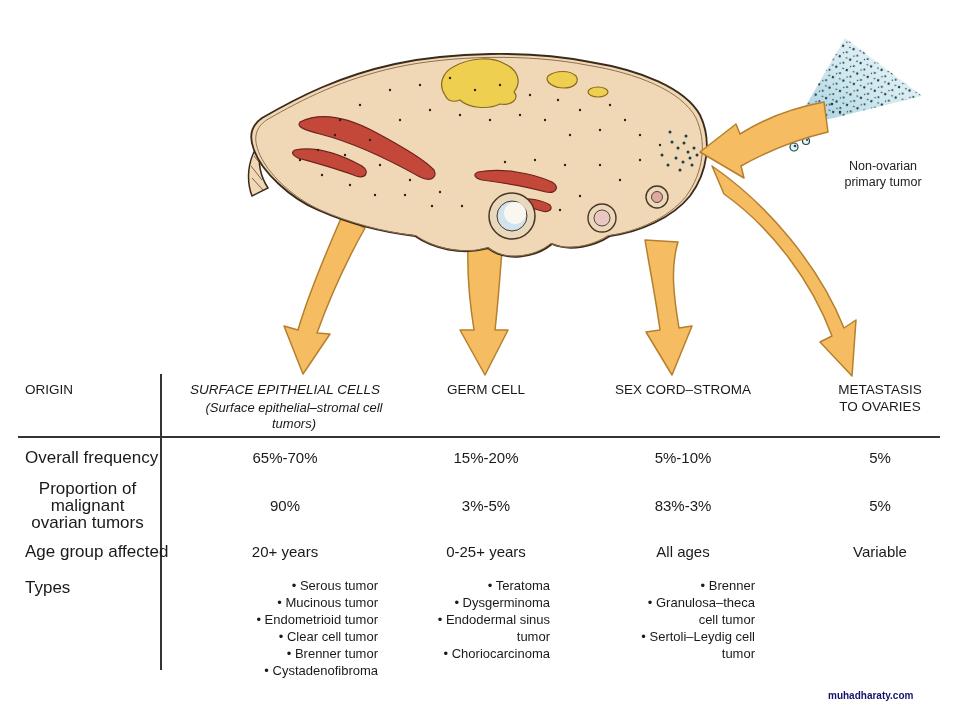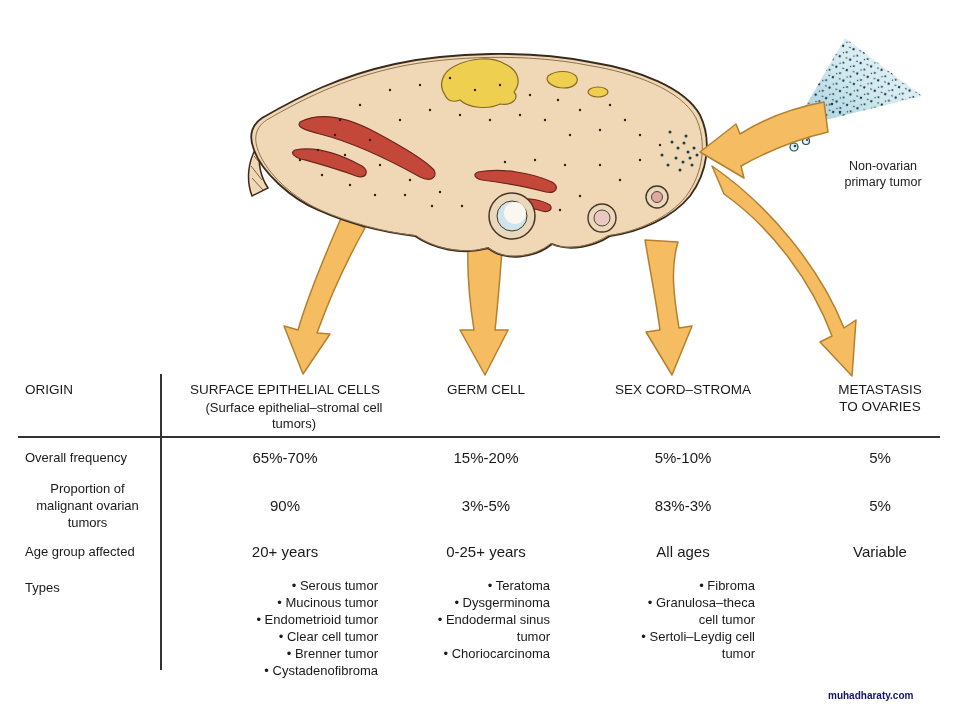--- a/index.html
+++ b/index.html
@@ -3,21 +3,21 @@
 <meta charset="utf-8">
 <style>
   html,body{margin:0;padding:0;background:#fff;}
   #page{position:relative;width:960px;height:720px;background:#ffffff;overflow:hidden;
         font-family:"Liberation Sans",sans-serif;color:#1a1a1a;}
   #illustration{position:absolute;left:0;top:0;width:960px;height:378px;}
   .abs{position:absolute;text-align:center;}
   .center{transform:translateX(-50%);text-align:center;}
   .hdr{font-size:13.5px;line-height:17px;}
   .sub{font-size:13px;line-height:16px;margin:2px auto 0;}
-  .rowlabel{font-size:13px;line-height:17px;}
+  .rowlabel{font-size:17px;line-height:17px;}
   .val{font-size:15px;line-height:17px;}
   .caption{font-size:12.5px;line-height:16px;color:#222;}
   .types-list{list-style:none;margin:0;padding:0;font-size:13px;line-height:17px;text-align:right;}
   .types-list li{padding-left:12px;text-indent:-12px;}
   .types-list li::before{content:"• ";}
   .hline{position:absolute;background:#333333;height:2px;}
   .vline{position:absolute;background:#333333;width:2px;}
   .watermark{position:absolute;font-weight:700;font-size:10px;color:#13136B;}
 </style>
 </head>
@@ -104,21 +104,21 @@
     </g>
   </svg>
 
   <div class="abs caption" style="left:833px;top:158px;width:100px;">Non-ovarian primary tumor</div>
 
   <div class="vline" style="left:160px;top:374px;height:296px;"></div>
   <div class="hline" style="left:18px;top:436px;width:922px;"></div>
 
   <div class="abs hdr" style="left:25px;top:381px;">ORIGIN</div>
 
-  <div class="abs hdr center" style="left:285px;top:381px;width:210px;">
+  <div class="abs hdr center" style="left:285px;top:381px;width:210px;font-style:italic;">
     <div>SURFACE EPITHELIAL CELLS</div>
     <div class="sub" style="width:180px;margin-left:24px;">(Surface epithelial–stromal cell tumors)</div>
   </div>
   <div class="abs hdr center" style="left:486px;top:381px;width:140px;">
     <div>GERM CELL</div>
   </div>
   <div class="abs hdr center" style="left:683px;top:381px;width:180px;">
     <div>SEX CORD–STROMA</div>
   </div>
   <div class="abs hdr center" style="left:880px;top:381px;width:90px;">
@@ -152,21 +152,21 @@
       <li>Brenner tumor</li>
       <li>Cystadenofibroma</li>
     </ul>
   <ul class="types-list abs" style="left:420px;top:577px;width:130px;">
       <li>Teratoma</li>
       <li>Dysgerminoma</li>
       <li>Endodermal sinus tumor</li>
       <li>Choriocarcinoma</li>
     </ul>
   <ul class="types-list abs" style="left:625px;top:577px;width:130px;">
-      <li>Fibroma</li>
+      <li>Brenner</li>
       <li>Granulosa–theca cell tumor</li>
       <li>Sertoli–Leydig cell tumor</li>
     </ul>
   <ul class="types-list abs" style="left:845px;top:577px;width:110px;"></ul>
 
   <div class="watermark" style="left:828px;top:690px;">muhadharaty.com</div>
 
 </div>
 
 </body></html>

